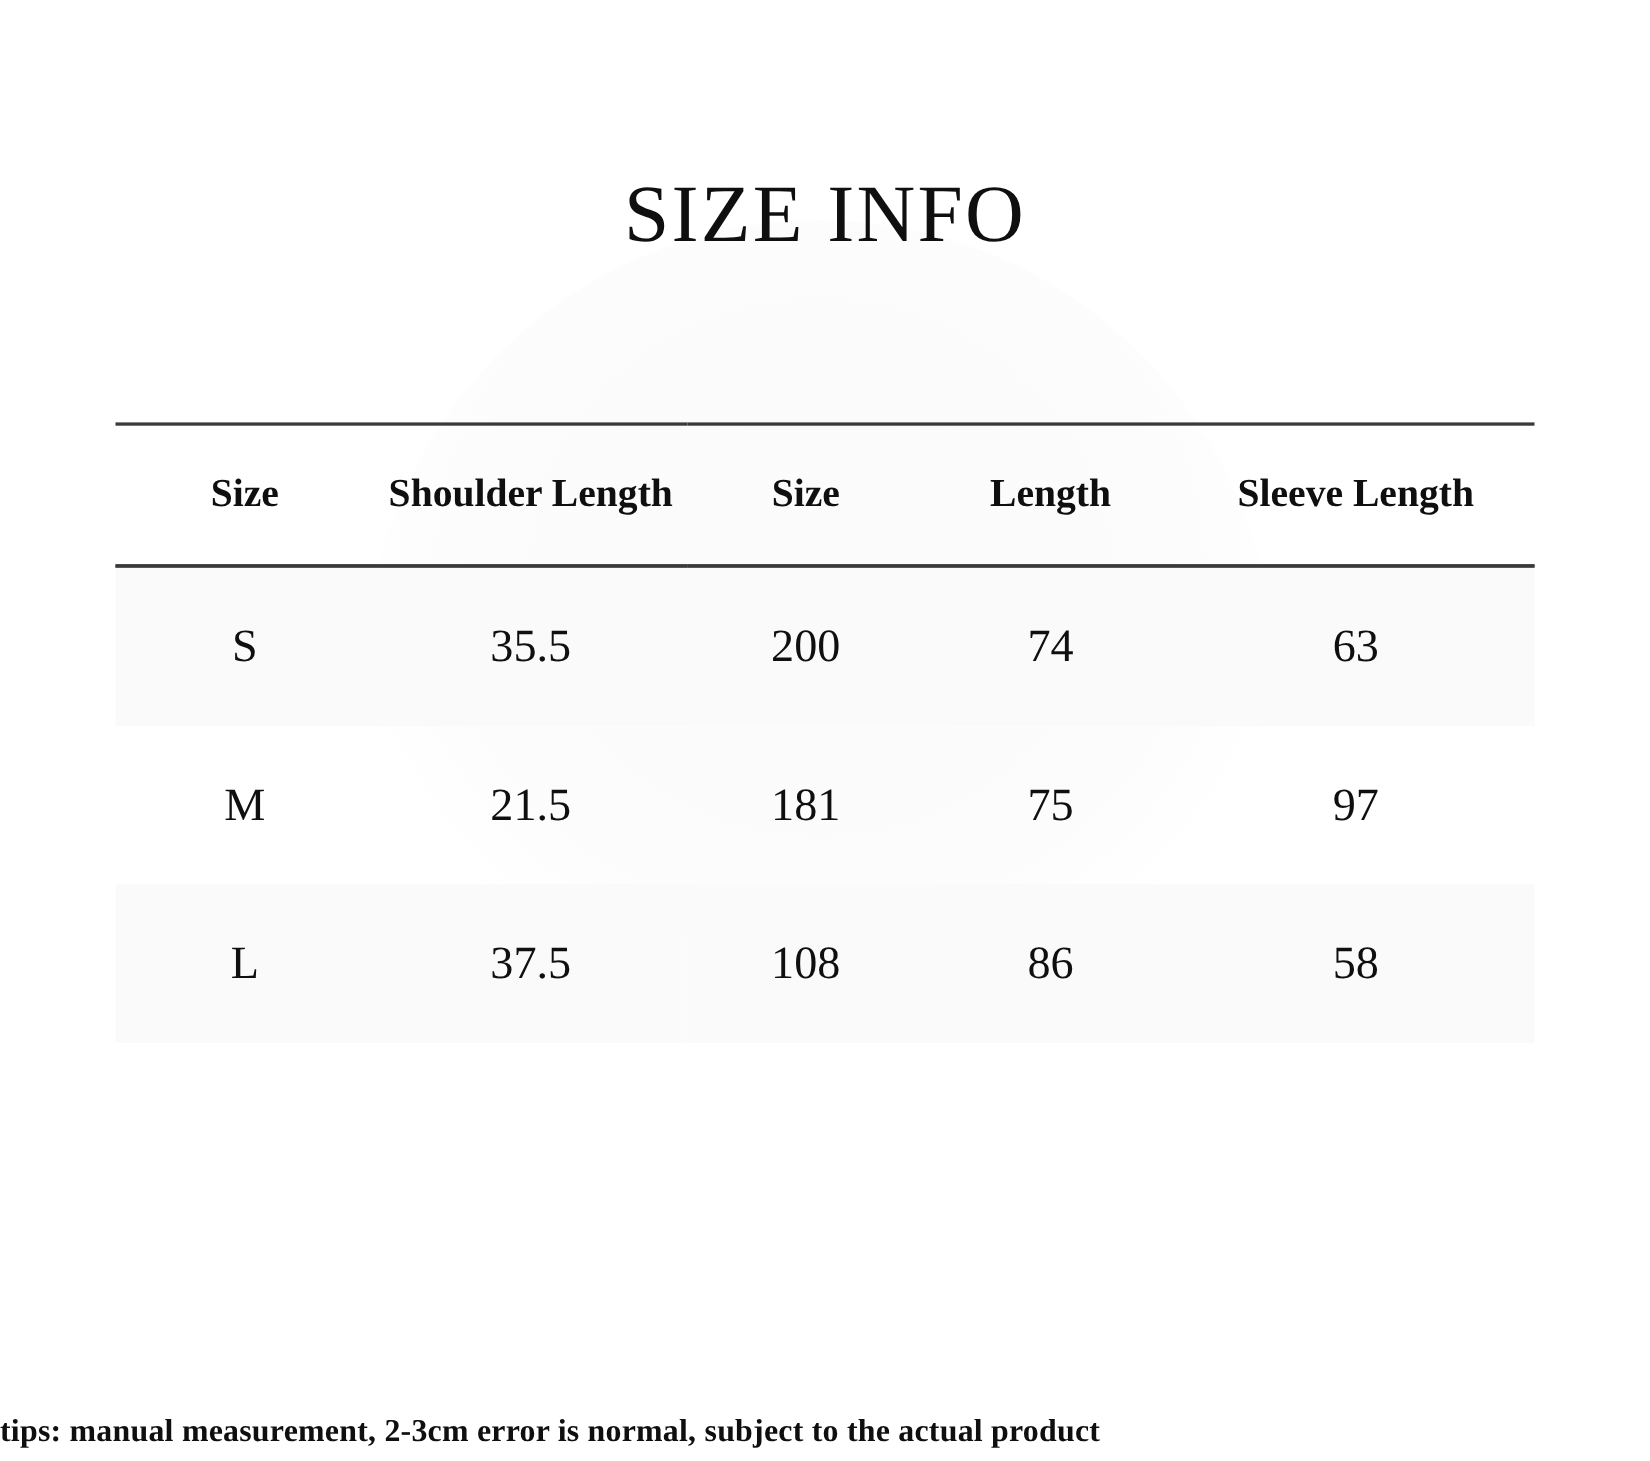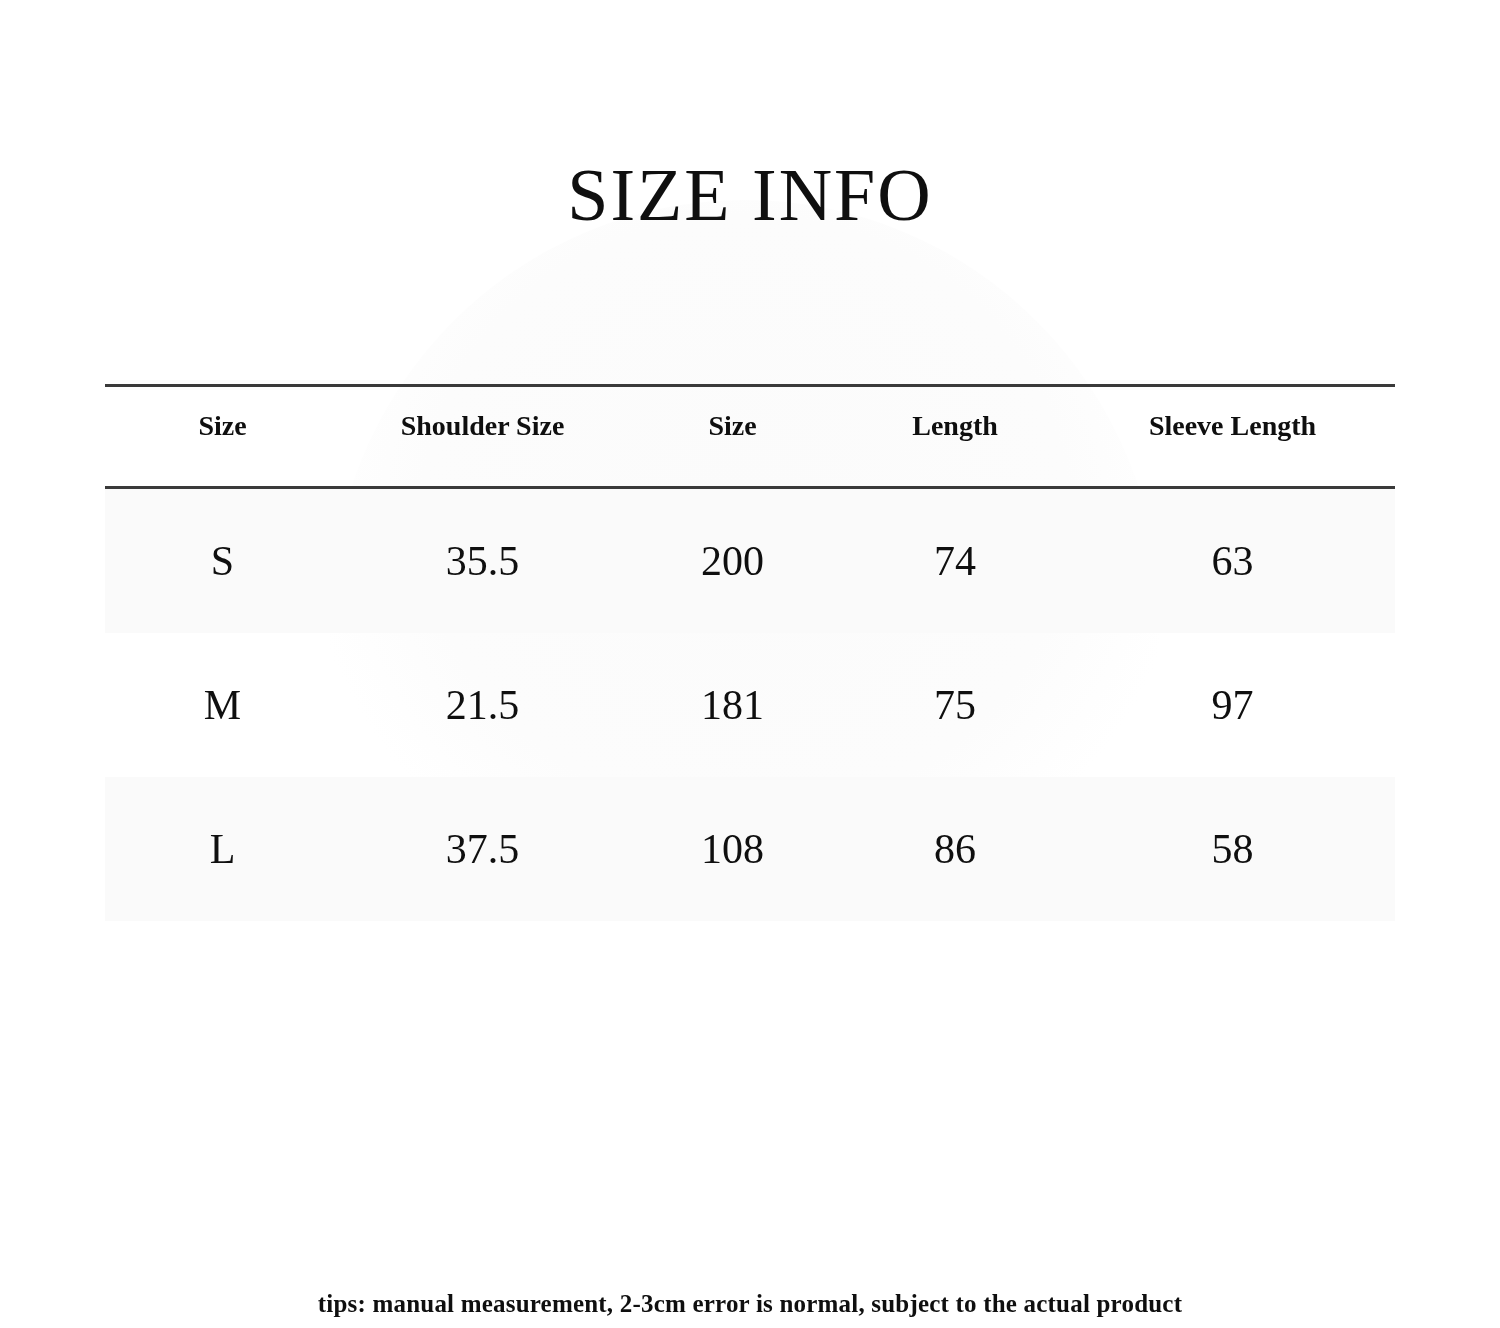--- a/index.html
+++ b/index.html
@@ -55,23 +55,23 @@
     width: 1290px;
   }
 
   table.size-table {
     width: 100%;
     border-collapse: collapse;
     table-layout: fixed;
   }
 
   table.size-table thead th {
-    font-size: 28px;
+    font-size: 36px;
     font-weight: 700;
-    padding: 23px 0 44px 0;
+    padding: 40px 0 44px 0;
     text-align: center;
     vertical-align: middle;
     border-top: 3px solid #3a3a3a;
     border-bottom: 3px solid #3a3a3a;
     background: transparent;
   }
 
   table.size-table tbody td {
     font-size: 42px;
     font-weight: 400;
@@ -91,22 +91,21 @@
   col.c-bust   { width: 215px; }
   col.c-len    { width: 230px; }
   col.c-slv    { width: 325px; }
 
   .tips {
     position: absolute;
     left: 0;
     right: 0;
     bottom: 60px;
     z-index: 2;
-    text-align: center;
-    font-size: 25px;
+    font-size: 29px;
     font-weight: 700;
     letter-spacing: 0.2px;
   }
 </style>
 </head>
 <body>
 
 <div class="page">
 
   <div class="bg-blob"></div>
@@ -118,21 +117,21 @@
       <colgroup>
         <col class="c-size">
         <col class="c-shw">
         <col class="c-bust">
         <col class="c-len">
         <col class="c-slv">
       </colgroup>
       <thead>
         <tr>
           <th>Size</th>
-          <th>Shoulder Size</th>
+          <th>Shoulder Length</th>
           <th>Size</th>
           <th>Length</th>
           <th>Sleeve Length</th>
         </tr>
       </thead>
       <tbody>
         <tr class="shaded">
           <td>S</td>
           <td>35.5</td>
           <td>200</td>

